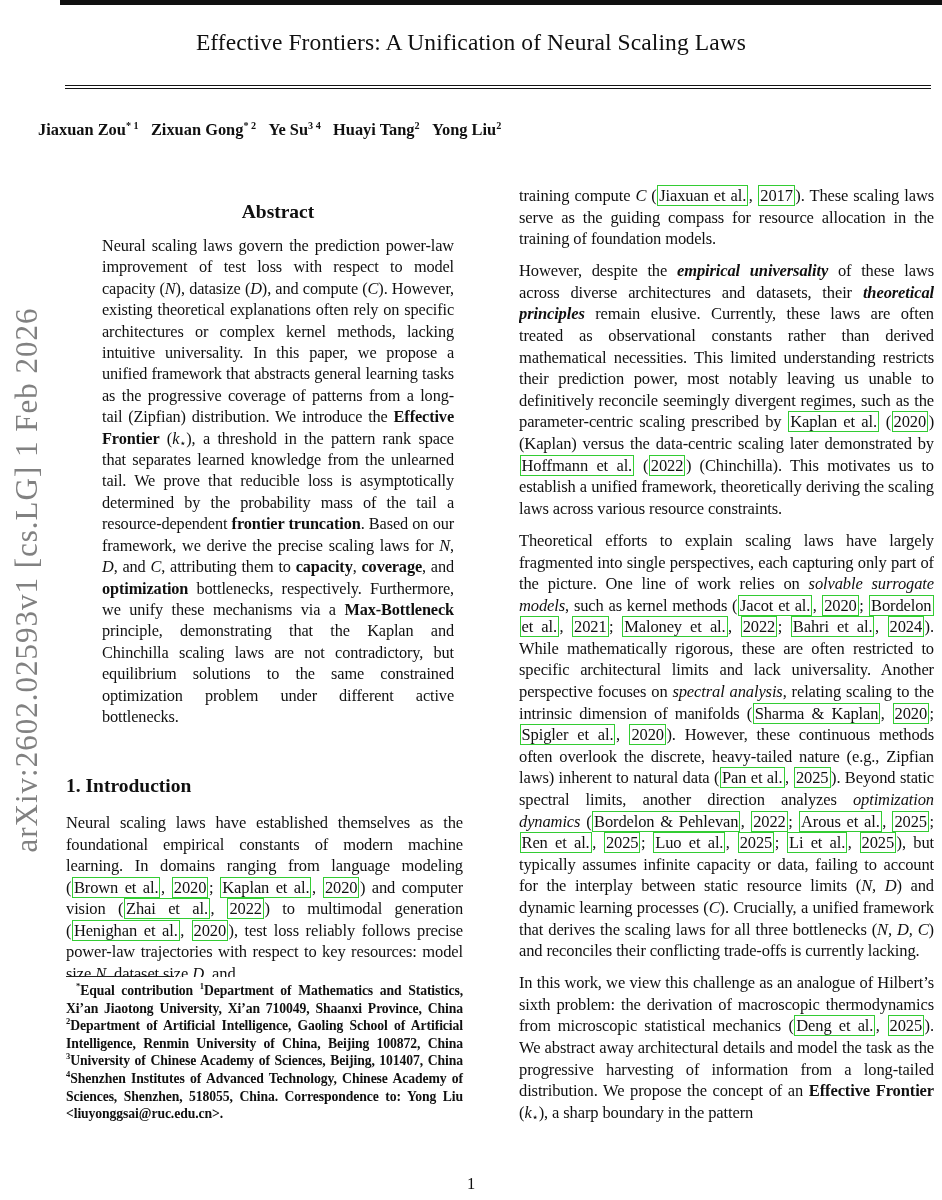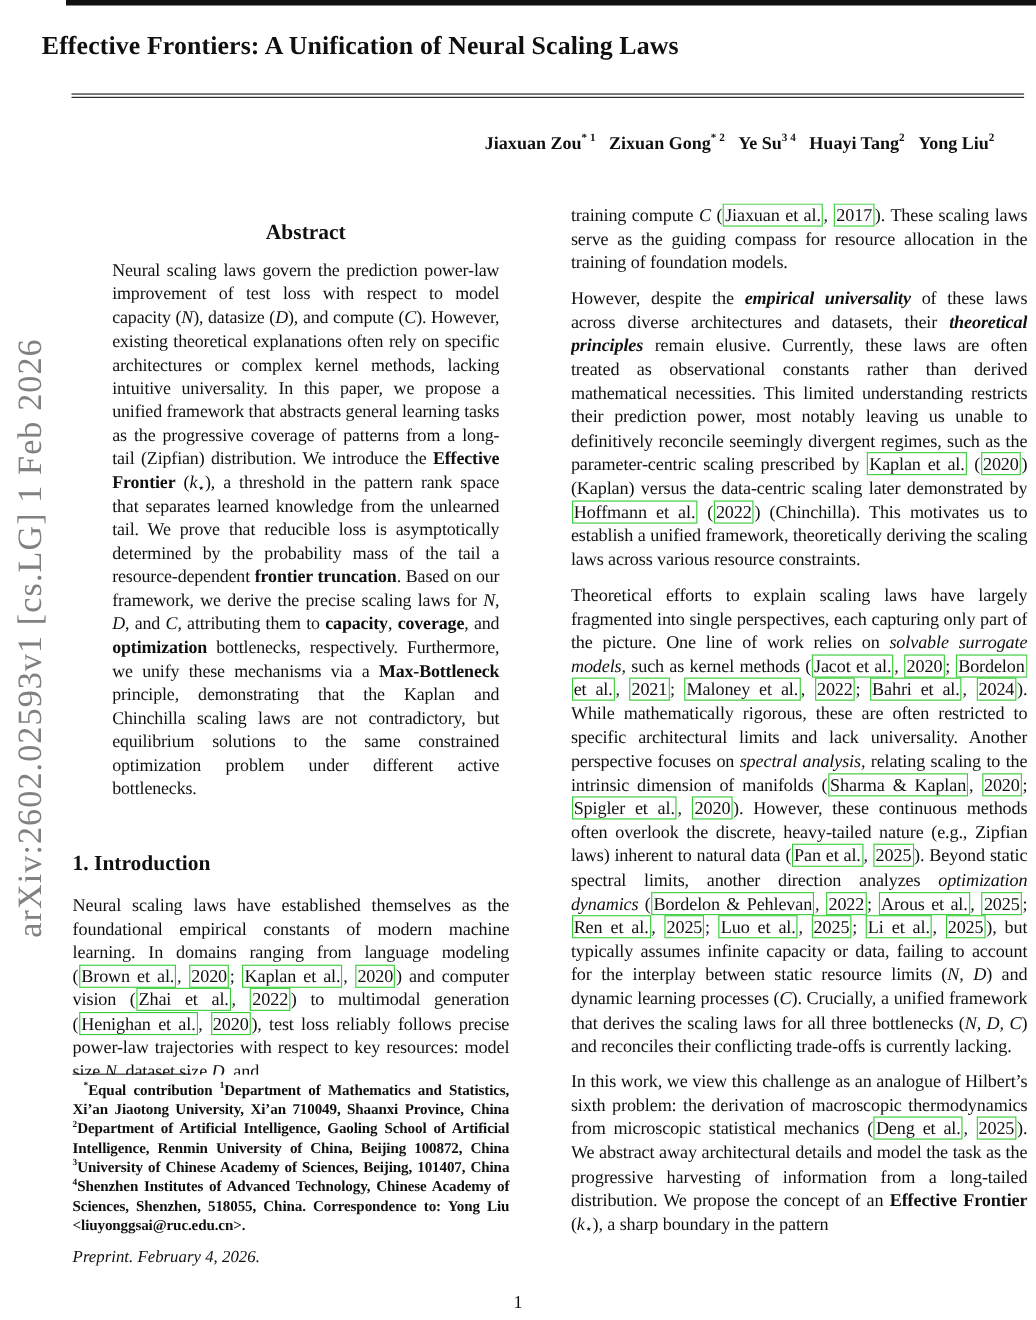--- a/index.html
+++ b/index.html
@@ -3,23 +3,23 @@
 <meta charset="utf-8">
 <style>
   html,body{margin:0;padding:0;background:#e8e8e8;}
   .page{
     position:relative;width:942px;height:1200px;background:#ffffff;overflow:hidden;
     font-family:"Liberation Serif","DejaVu Serif",serif;color:#101010;
     -webkit-font-smoothing:antialiased;
   }
   .abs{position:absolute;}
   .top-rule{left:60px;top:0;width:882px;height:5px;background:#101010;}
-  .paper-title{left:38px;top:29px;width:866px;text-align:left;font-size:23.5px;font-weight:700;letter-spacing:0.1px;}
+  .paper-title{left:38px;top:29px;width:866px;text-align:center;font-size:23.5px;font-weight:400;letter-spacing:0.1px;}
   .title-rule{left:65px;top:85px;width:866px;height:1.6px;border-top:1.5px solid #141414;border-bottom:1.5px solid #141414;}
-  .authors{left:38px;top:120px;width:866px;text-align:right;font-size:16.4px;font-weight:700;}
+  .authors{left:38px;top:120px;width:866px;text-align:left;font-size:16.4px;font-weight:700;}
   .watermark{
     left:27px;top:580px;transform:translate(-50%,-50%) rotate(-90deg);
     font-size:31px;color:var(--wm,#818181);white-space:nowrap;letter-spacing:1px;
   }
   .col-left{left:66px;top:185px;width:397px;height:792px;overflow:hidden;}
   .col-right{left:519px;top:185px;width:415px;height:992px;overflow:hidden;}
   .abstract-heading{margin:16px 9px 0 36px;text-align:center;font-size:19.5px;font-weight:700;}
   .abstract-body{margin:12px 9px 0 36px;text-align:justify;font-size:16.3px;line-height:21.4px;letter-spacing:-0.12px;}
   .intro-heading{margin-top:48px;font-size:19.5px;font-weight:700;}
   .intro-body{margin-top:15px;text-align:justify;font-size:16.5px;line-height:21.5px;letter-spacing:-0.12px;}
@@ -65,17 +65,16 @@
     <p class="bodypar"><span class="sg-t">training compute </span><span class="sg-m">C</span><span class="sg-t"> (</span><span class="sg-c">Jiaxuan et al.</span><span class="sg-t">, </span><span class="sg-c">2017</span><span class="sg-t">). These scaling laws serve as the guiding compass for resource allocation in the training of foundation models.</span></p>
     <p class="bodypar"><span class="sg-t">However, despite the </span><span class="sg-bi">empirical universality</span><span class="sg-t"> of these laws across diverse architectures and datasets, their </span><span class="sg-bi">theoretical principles</span><span class="sg-t"> remain elusive.  Currently, these laws are often treated as observational constants rather than derived mathematical necessities. This limited understanding restricts their prediction power, most notably leaving us unable to definitively reconcile seemingly divergent regimes, such as the parameter-centric scaling prescribed by </span><span class="sg-c">Kaplan et al.</span><span class="sg-t"> (</span><span class="sg-c">2020</span><span class="sg-t">) (Kaplan) versus the data-centric scaling later demonstrated by </span><span class="sg-c">Hoffmann et al.</span><span class="sg-t"> (</span><span class="sg-c">2022</span><span class="sg-t">) (Chinchilla). This motivates us to establish a unified framework, theoretically deriving the scaling laws across various resource constraints.</span></p>
     <p class="bodypar"><span class="sg-t">Theoretical efforts to explain scaling laws have largely fragmented into single perspectives, each capturing only part of the picture.  One line of work relies on </span><span class="sg-i">solvable surrogate models</span><span class="sg-t">, such as kernel methods (</span><span class="sg-c">Jacot et al.</span><span class="sg-t">, </span><span class="sg-c">2020</span><span class="sg-t">; </span><span class="sg-c">Bordelon et al.</span><span class="sg-t">, </span><span class="sg-c">2021</span><span class="sg-t">; </span><span class="sg-c">Maloney et al.</span><span class="sg-t">, </span><span class="sg-c">2022</span><span class="sg-t">; </span><span class="sg-c">Bahri et al.</span><span class="sg-t">, </span><span class="sg-c">2024</span><span class="sg-t">). While mathematically rigorous, these are often restricted to specific architectural limits and lack universality. Another perspective focuses on </span><span class="sg-i">spectral analysis</span><span class="sg-t">, relating scaling to the intrinsic dimension of manifolds (</span><span class="sg-c">Sharma &amp; Kaplan</span><span class="sg-t">, </span><span class="sg-c">2020</span><span class="sg-t">; </span><span class="sg-c">Spigler et al.</span><span class="sg-t">, </span><span class="sg-c">2020</span><span class="sg-t">). However, these continuous methods often overlook the discrete, heavy-tailed nature (e.g., Zipfian laws) inherent to natural data (</span><span class="sg-c">Pan et al.</span><span class="sg-t">, </span><span class="sg-c">2025</span><span class="sg-t">). Beyond static spectral limits, another direction analyzes </span><span class="sg-i">optimization dynamics</span><span class="sg-t"> (</span><span class="sg-c">Bordelon &amp; Pehlevan</span><span class="sg-t">, </span><span class="sg-c">2022</span><span class="sg-t">; </span><span class="sg-c">Arous et al.</span><span class="sg-t">, </span><span class="sg-c">2025</span><span class="sg-t">; </span><span class="sg-c">Ren et al.</span><span class="sg-t">, </span><span class="sg-c">2025</span><span class="sg-t">; </span><span class="sg-c">Luo et al.</span><span class="sg-t">, </span><span class="sg-c">2025</span><span class="sg-t">; </span><span class="sg-c">Li et al.</span><span class="sg-t">, </span><span class="sg-c">2025</span><span class="sg-t">), but typically assumes infinite capacity or data, failing to account for the interplay between static resource limits (</span><span class="sg-m">N, D</span><span class="sg-t">) and dynamic learning processes (</span><span class="sg-m">C</span><span class="sg-t">). Crucially, a unified framework that derives the scaling laws for all three bottlenecks (</span><span class="sg-m">N, D, C</span><span class="sg-t">) and reconciles their conflicting trade-offs is currently lacking.</span></p>
     <p class="bodypar"><span class="sg-t">In this work, we view this challenge as an analogue of Hilbert’s sixth problem: the derivation of macroscopic thermodynamics from microscopic statistical mechanics (</span><span class="sg-c">Deng et al.</span><span class="sg-t">, </span><span class="sg-c">2025</span><span class="sg-t">).  We abstract away architectural details and model the task as the progressive harvesting of information from a long-tailed distribution. We propose the concept of an </span><span class="sg-b">Effective Frontier</span><span class="sg-t"> (</span><span class="sg-m">k</span><span class="sg-sub">⋆</span><span class="sg-t">), a sharp boundary in the pattern</span></p>
   </div>
 
   <div class="abs footnote-rule"></div>
 
   <div class="abs footnote"><span class="sg-sup">*</span><span class="sg-t">Equal contribution  </span><span class="sg-sup">1</span><span class="sg-t">Department of Mathematics and Statistics, Xi’an Jiaotong University, Xi’an 710049, Shaanxi Province, China </span><span class="sg-sup">2</span><span class="sg-t">Department of Artificial Intelligence, Gaoling School of Artificial Intelligence, Renmin University of China, Beijing 100872, China </span><span class="sg-sup">3</span><span class="sg-t">University of Chinese Academy of Sciences, Beijing, 101407, China </span><span class="sg-sup">4</span><span class="sg-t">Shenzhen Institutes of Advanced Technology, Chinese Academy of Sciences, Shenzhen, 518055, China. Correspondence to: Yong Liu &lt;liuyonggsai@ruc.edu.cn&gt;.</span></div>
 
-  <div class="abs preprint">Preprint. February 4, 2026.</div>
 
   <div class="abs page-number">1</div>
 
 </div>
 
 </body></html>

